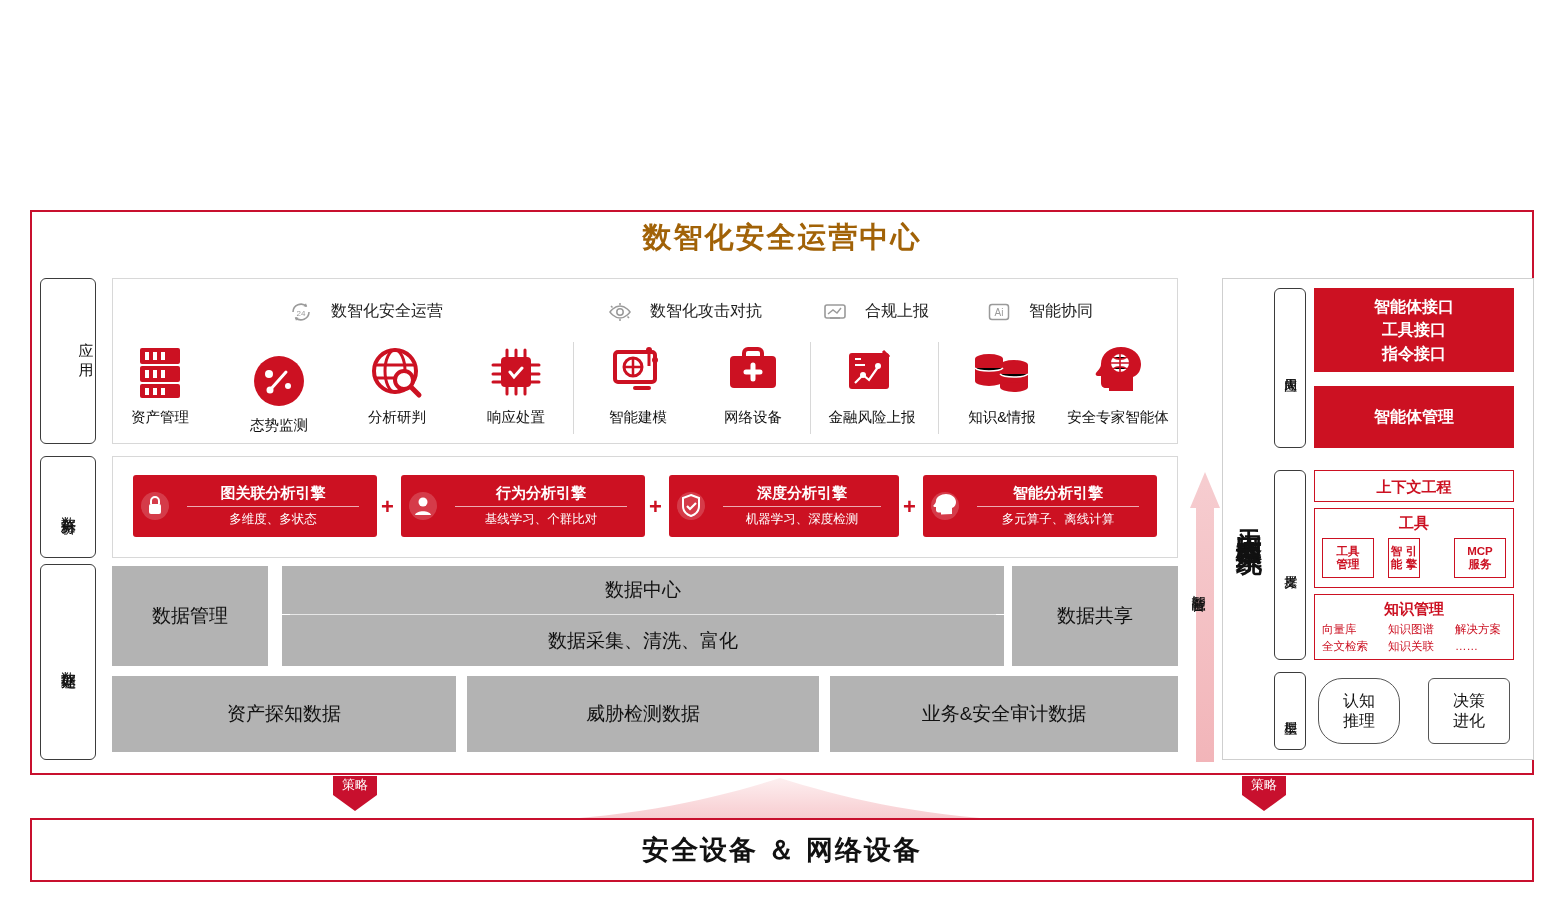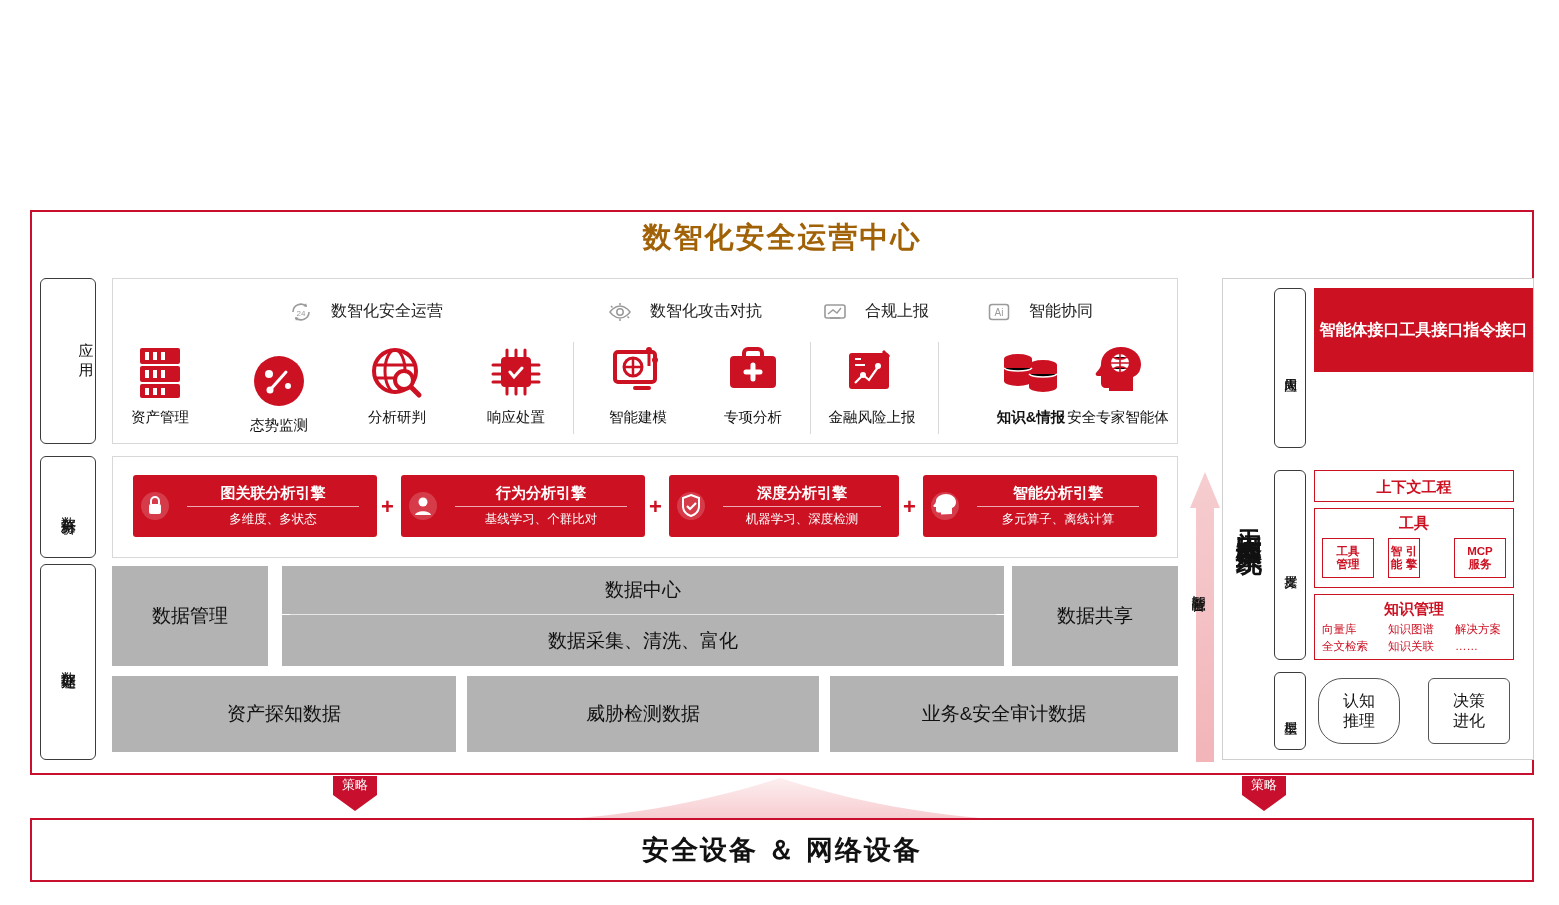--- a/index.html
+++ b/index.html
@@ -261,40 +261,40 @@
   </div>
 
   <div class="iconcell" style="left:701px;top:342px;">
     <div class="art">
       <svg width="58" height="54" viewBox="0 0 58 54">
         <path d="M20 10v-3a4 4 0 0 1 4-4h10a4 4 0 0 1 4 4v3" fill="none" stroke="#cc1122" stroke-width="4"></path>
         <rect x="6" y="10" width="46" height="32" rx="4" fill="#cc1122"></rect>
         <path d="M29 19v14M22 26h14" stroke="#fff" stroke-width="5" stroke-linecap="round"></path>
       </svg>
     </div>
-    <div class="cap">专项分析</div>
+    <div class="cap">网络设备</div>
   </div>
 
   <div class="iconcell" style="left:820px;top:342px;">
     <div class="art">
       <svg width="58" height="56" viewBox="0 0 58 56">
         <rect x="6" y="8" width="40" height="36" rx="3" fill="#cc1122"></rect>
         <g stroke="#fff" stroke-width="2.2" fill="none">
           <path d="M12 38l8-8 6 5 9-13"></path>
             <path d="M12 14h6M12 20h10"></path>
         </g>
         <circle cx="20" cy="30" r="3" fill="#fff"></circle>
           <circle cx="35" cy="21" r="3" fill="#fff"></circle>
         <path d="M40 6l5 5-5 5" fill="none" stroke="#cc1122" stroke-width="3"></path>
       </svg>
     </div>
     <div class="cap">金融风险上报</div>
   </div>
 
-  <div class="iconcell" style="left:979px;top:342px;font-weight:bold;">
+  <div class="iconcell" style="left:950px;top:342px;">
     <div class="art">
       <svg width="66" height="52" viewBox="0 0 66 52">
         <g fill="#cc1122">
           <ellipse cx="20" cy="12" rx="14" ry="5"></ellipse>
             <rect x="6" y="12" width="28" height="22"></rect>
             <ellipse cx="20" cy="34" rx="14" ry="5"></ellipse>
           <ellipse cx="45" cy="18" rx="14" ry="5"></ellipse>
             <rect x="31" y="18" width="28" height="22"></rect>
             <ellipse cx="45" cy="40" rx="14" ry="5"></ellipse>
         </g>
@@ -402,25 +402,26 @@
     <path d="M6 38 L21 2 L36 38 L30 38 L30 292 L12 292 L12 38 Z" fill="url(#fg)"></path>
   </svg>
   <div class="vsmall" style="left:1190px;top:584px;">智能融合</div>
 
   <div class="rframe" style="left:1222px;top:278px;width:312px;height:482px;"></div>
   <div class="vtitle" style="left:1228px;top:290px;width:44px;height:458px;">天问大模型系统</div>
 
   <div class="vlabel" style="left:1274px;top:288px;width:32px;height:160px;font-size:13px;">
     <span style="writing-mode:vertical-rl;text-orientation:upright;">天问应用</span>
   </div>
-  <div class="red-box" style="left:1314px;top:288px;width:219px;height:84px;flex-direction:row;">
+  <div class="red-box" style="left:1314px;top:288px;width:200px;height:84px;flex-direction:column;">
     <div>智能体接口</div>
     <div>工具接口</div>
     <div>指令接口</div>
   </div>
+  <div class="red-box" style="left:1314px;top:386px;width:200px;height:62px;">智能体管理</div>
 
   <div class="vlabel" style="left:1274px;top:470px;width:32px;height:190px;font-size:13px;">
     <span style="writing-mode:vertical-rl;text-orientation:upright;">支撑层</span>
   </div>
 
   <div class="red-outline" style="left:1314px;top:470px;width:200px;height:32px;"></div>
   <div class="red-head" style="left:1314px;top:478px;width:200px;">上下文工程</div>
 
   <div class="red-outline" style="left:1314px;top:508px;width:200px;height:80px;"></div>
   <div class="red-head" style="left:1314px;top:514px;width:200px;">工具</div>

